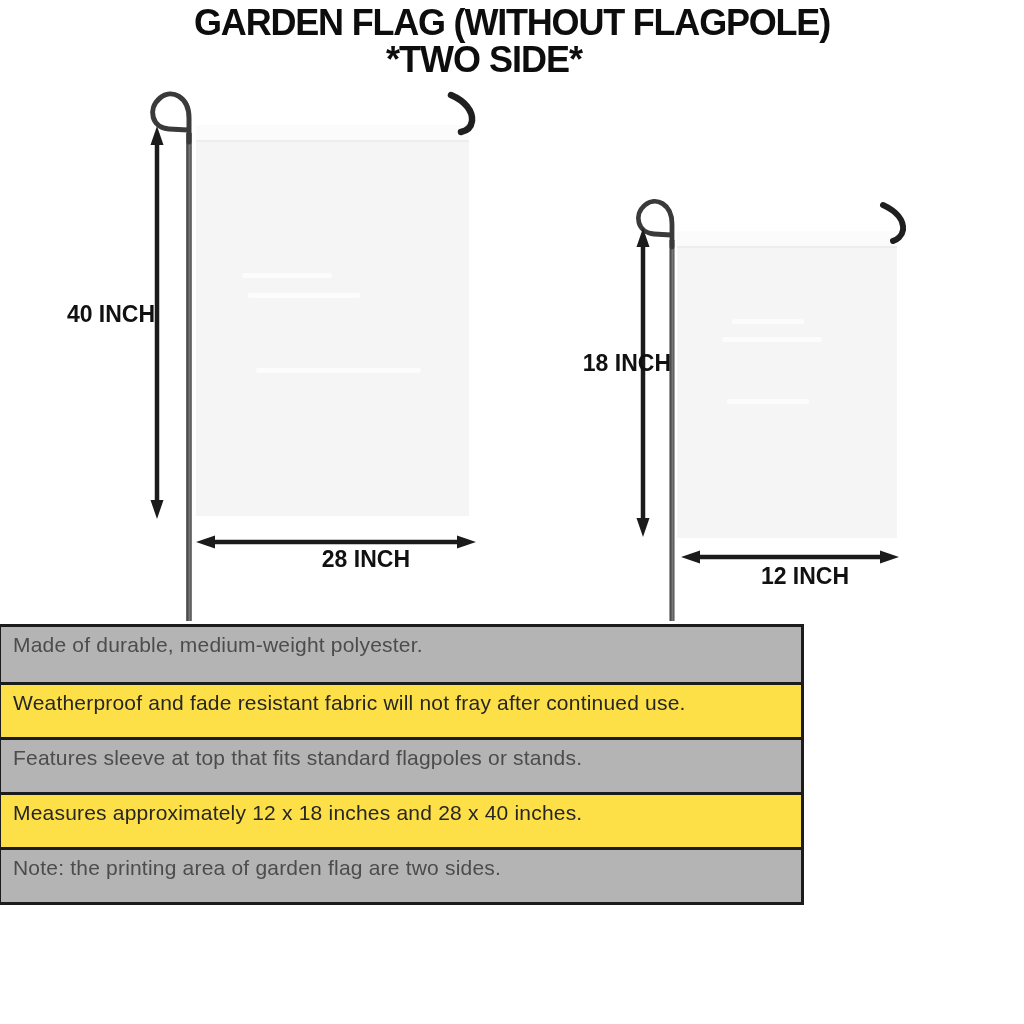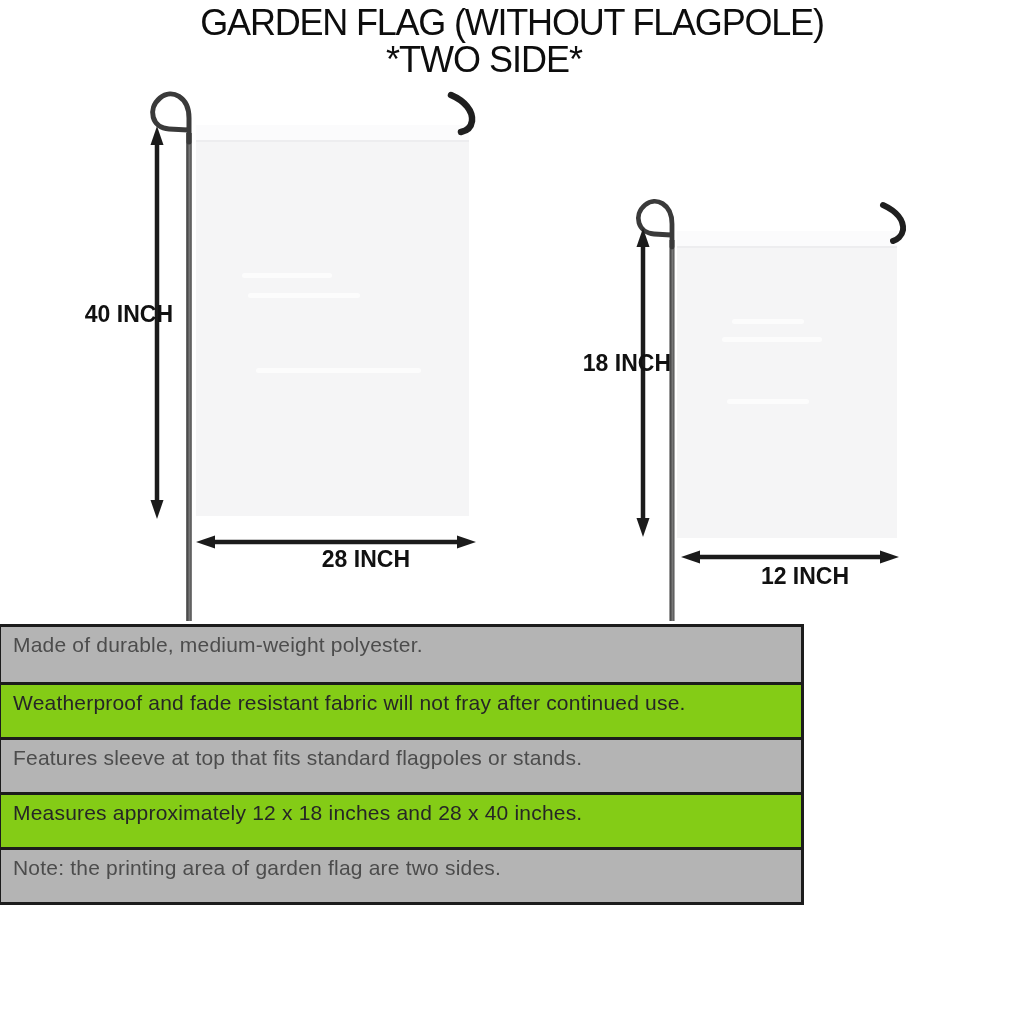--- a/index.html
+++ b/index.html
@@ -2,21 +2,21 @@
 <html style="--stripe-gray: #b4b4b4; --table-border: #1c1c1c; --flag-fill: #f5f5f6; --pole-dark: #3a3a3a; --arrow-black: #1b1b1b; --title-black: #0d0d0d;"><head>
 <meta charset="utf-8">
 <style>
   html,body{margin:0;padding:0;background:#ffffff;}
   .page{
     position:relative;width:1024px;height:1024px;background:#ffffff;
     font-family:"Liberation Sans",sans-serif;overflow:hidden;
   }
   
   .title{position:absolute;top:5px;left:0;width:1024px;text-align:center;
-    color:var(--title-black);font-weight:normal;line-height:1.02;}
+    color:var(--title-black);font-weight:bold;line-height:1.02;}
   .title-line1{font-size:36px;letter-spacing:-1.2px;}
   .title-line2{font-size:36px;letter-spacing:-1px;transform:translateX(-28px);}
   
   .flag{position:absolute;background:var(--flag-fill);}
   .flag-large{left:196px;top:125px;width:273px;height:391px;}
   .flag-small{left:677px;top:231px;width:220px;height:307px;}
   .sleeve{position:absolute;left:0;top:0;width:100%;height:15px;
     background:#fbfbfc;border-bottom:2px solid #ededef;}
   .crease{position:absolute;height:5px;border-radius:4px;
     background:rgba(255,255,255,0.7);}
@@ -26,32 +26,32 @@
   .cl3{left:60px;top:243px;width:165px;}
   
   .cs1{left:55px;top:88px;width:72px;}
   .cs2{left:45px;top:106px;width:100px;}
   .cs3{left:50px;top:168px;width:82px;}
   
   .diagram-svg{position:absolute;left:0;top:0;pointer-events:none;}
   
   .dim-label{position:absolute;font-size:23px;font-weight:bold;color:#111;
     text-align:center;letter-spacing:0;white-space:nowrap;}
-  .lbl-40{left:33px;top:301px;width:140px;text-align:right;}
+  .lbl-40{left:41px;top:301px;width:140px;}
   .lbl-28{left:250px;top:546px;width:160px;text-align:right;}
   .lbl-18{left:511px;top:350px;width:160px;text-align:right;}
   .lbl-12{left:725px;top:563px;width:160px;}
   
   .features{position:absolute;left:-2px;top:624px;width:800px;
     border:3px solid var(--table-border);background:#fff;}
   .frow{box-sizing:border-box;height:55px;padding:5px 12px 0 12px;
     font-size:21px;line-height:1.25;letter-spacing:0.2px;}
   .frow + .frow{border-top:3px solid var(--table-border);}
   .frow.gray{background:var(--stripe-gray);color:#4c4c4c;}
-  .frow.white{background:#84cc16;color:#262626;}
+  .frow.white{background:#fde047;color:#262626;}
 </style>
 </head>
 <body>
 
 <div class="page">
 
   <header class="title">
     <div class="title-line1">GARDEN FLAG (WITHOUT FLAGPOLE)</div>
     <div class="title-line2">*TWO SIDE*</div>
   </header>

